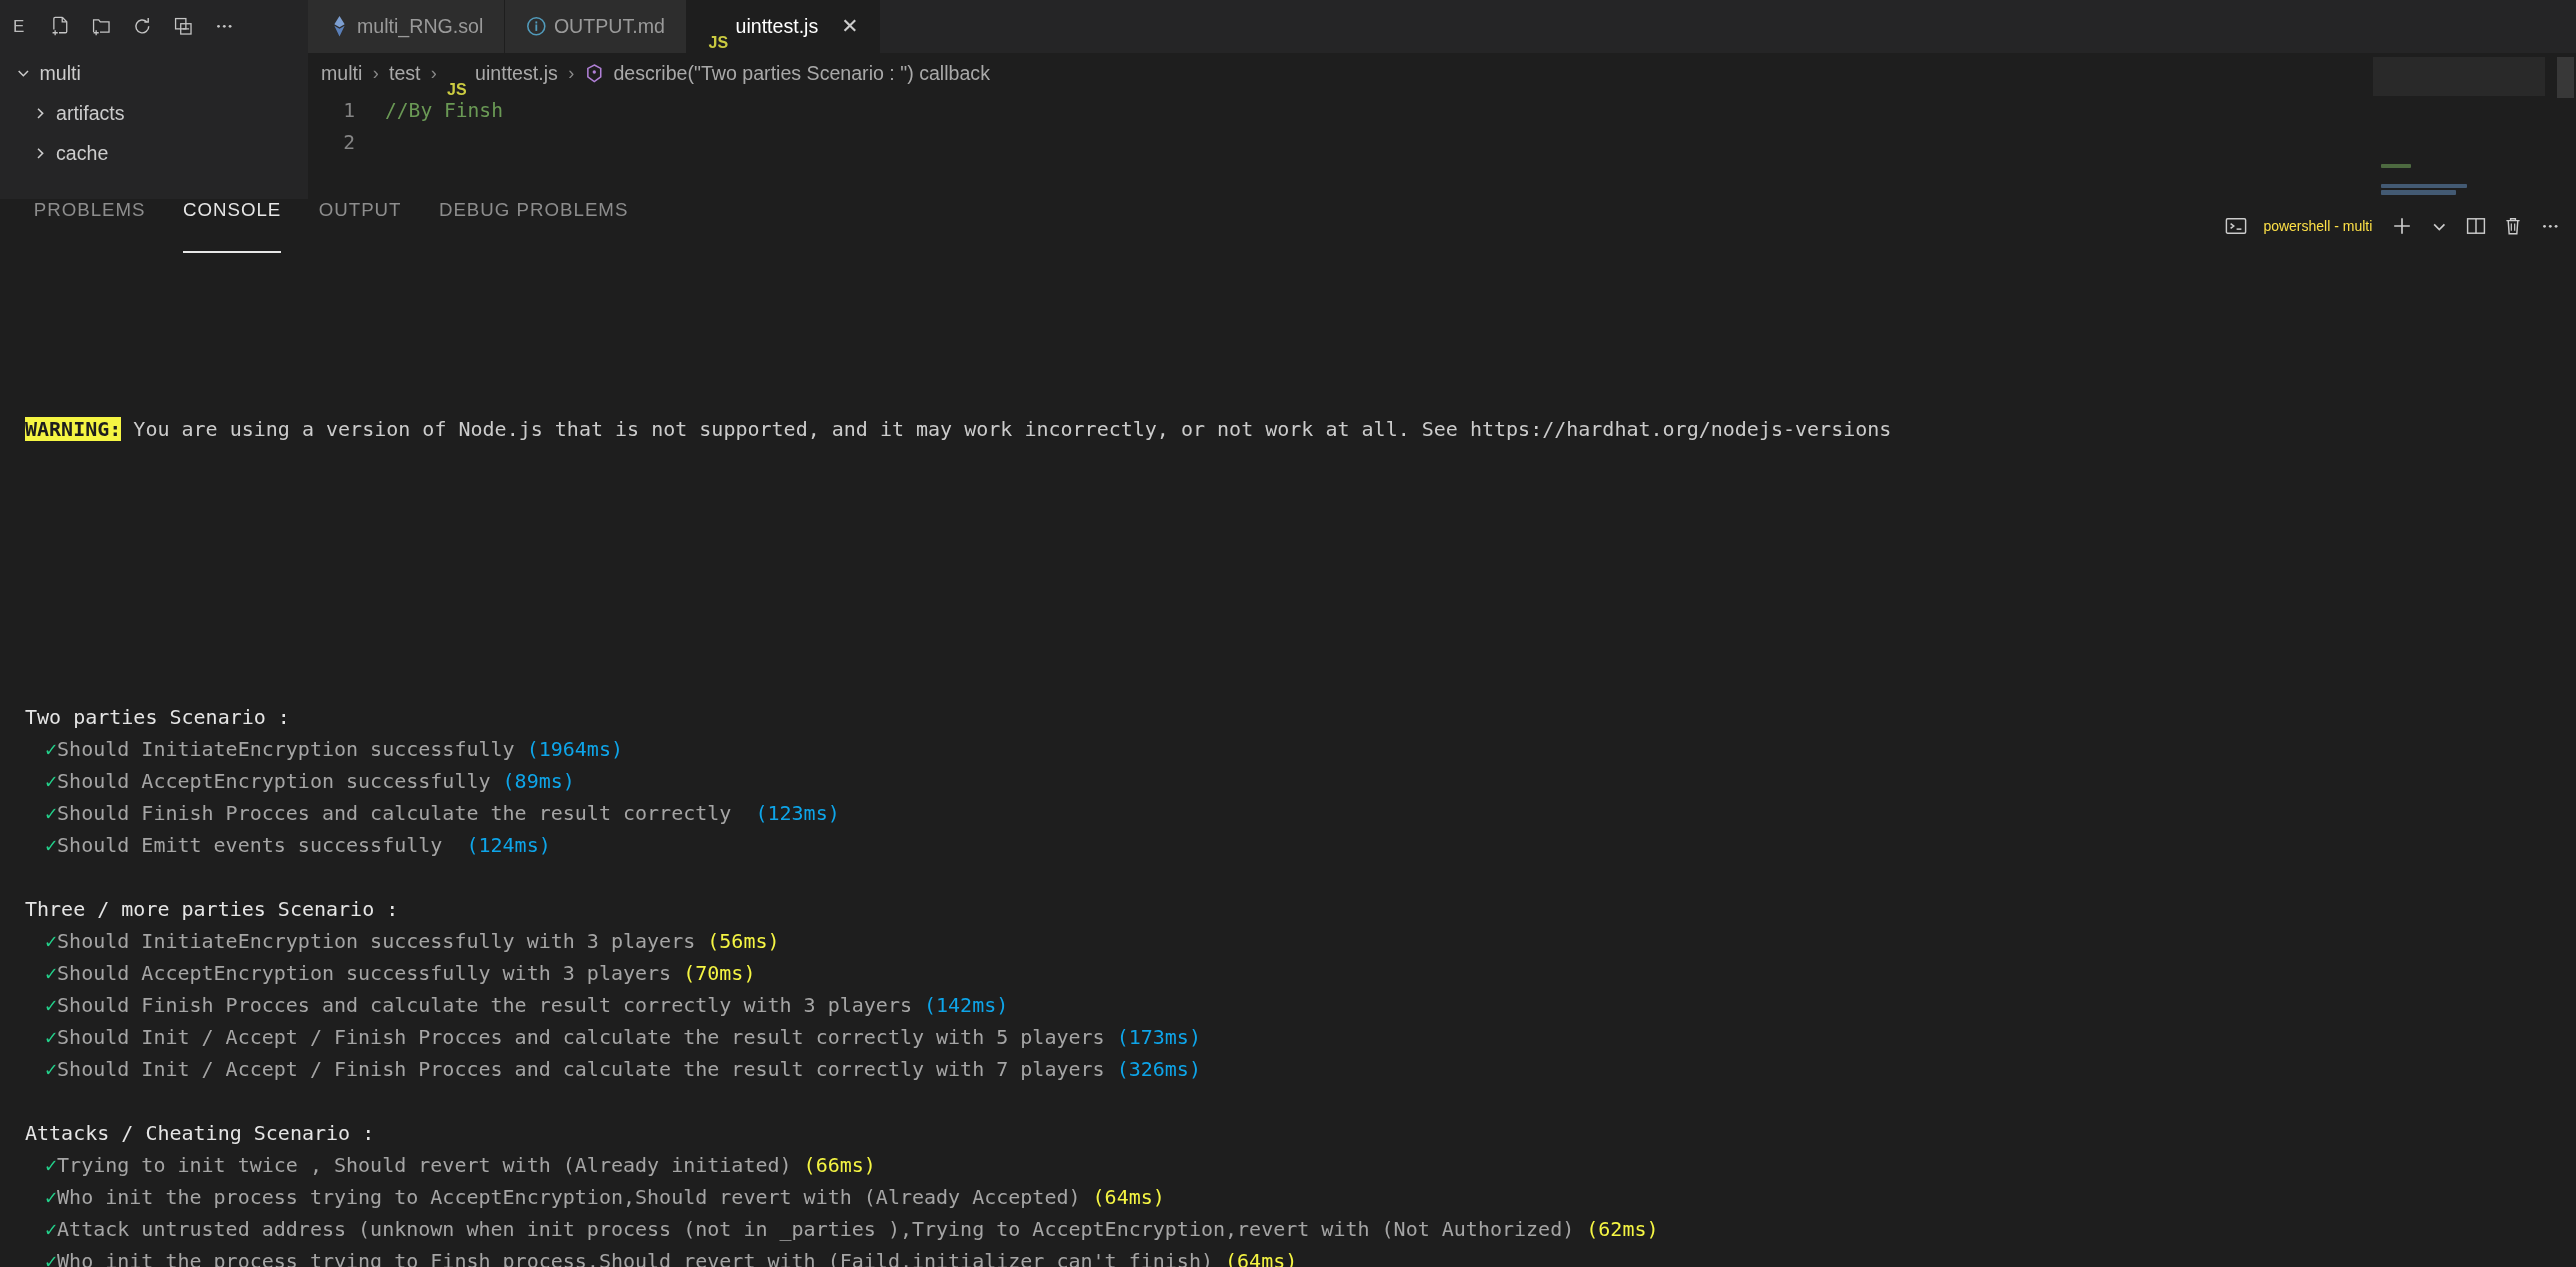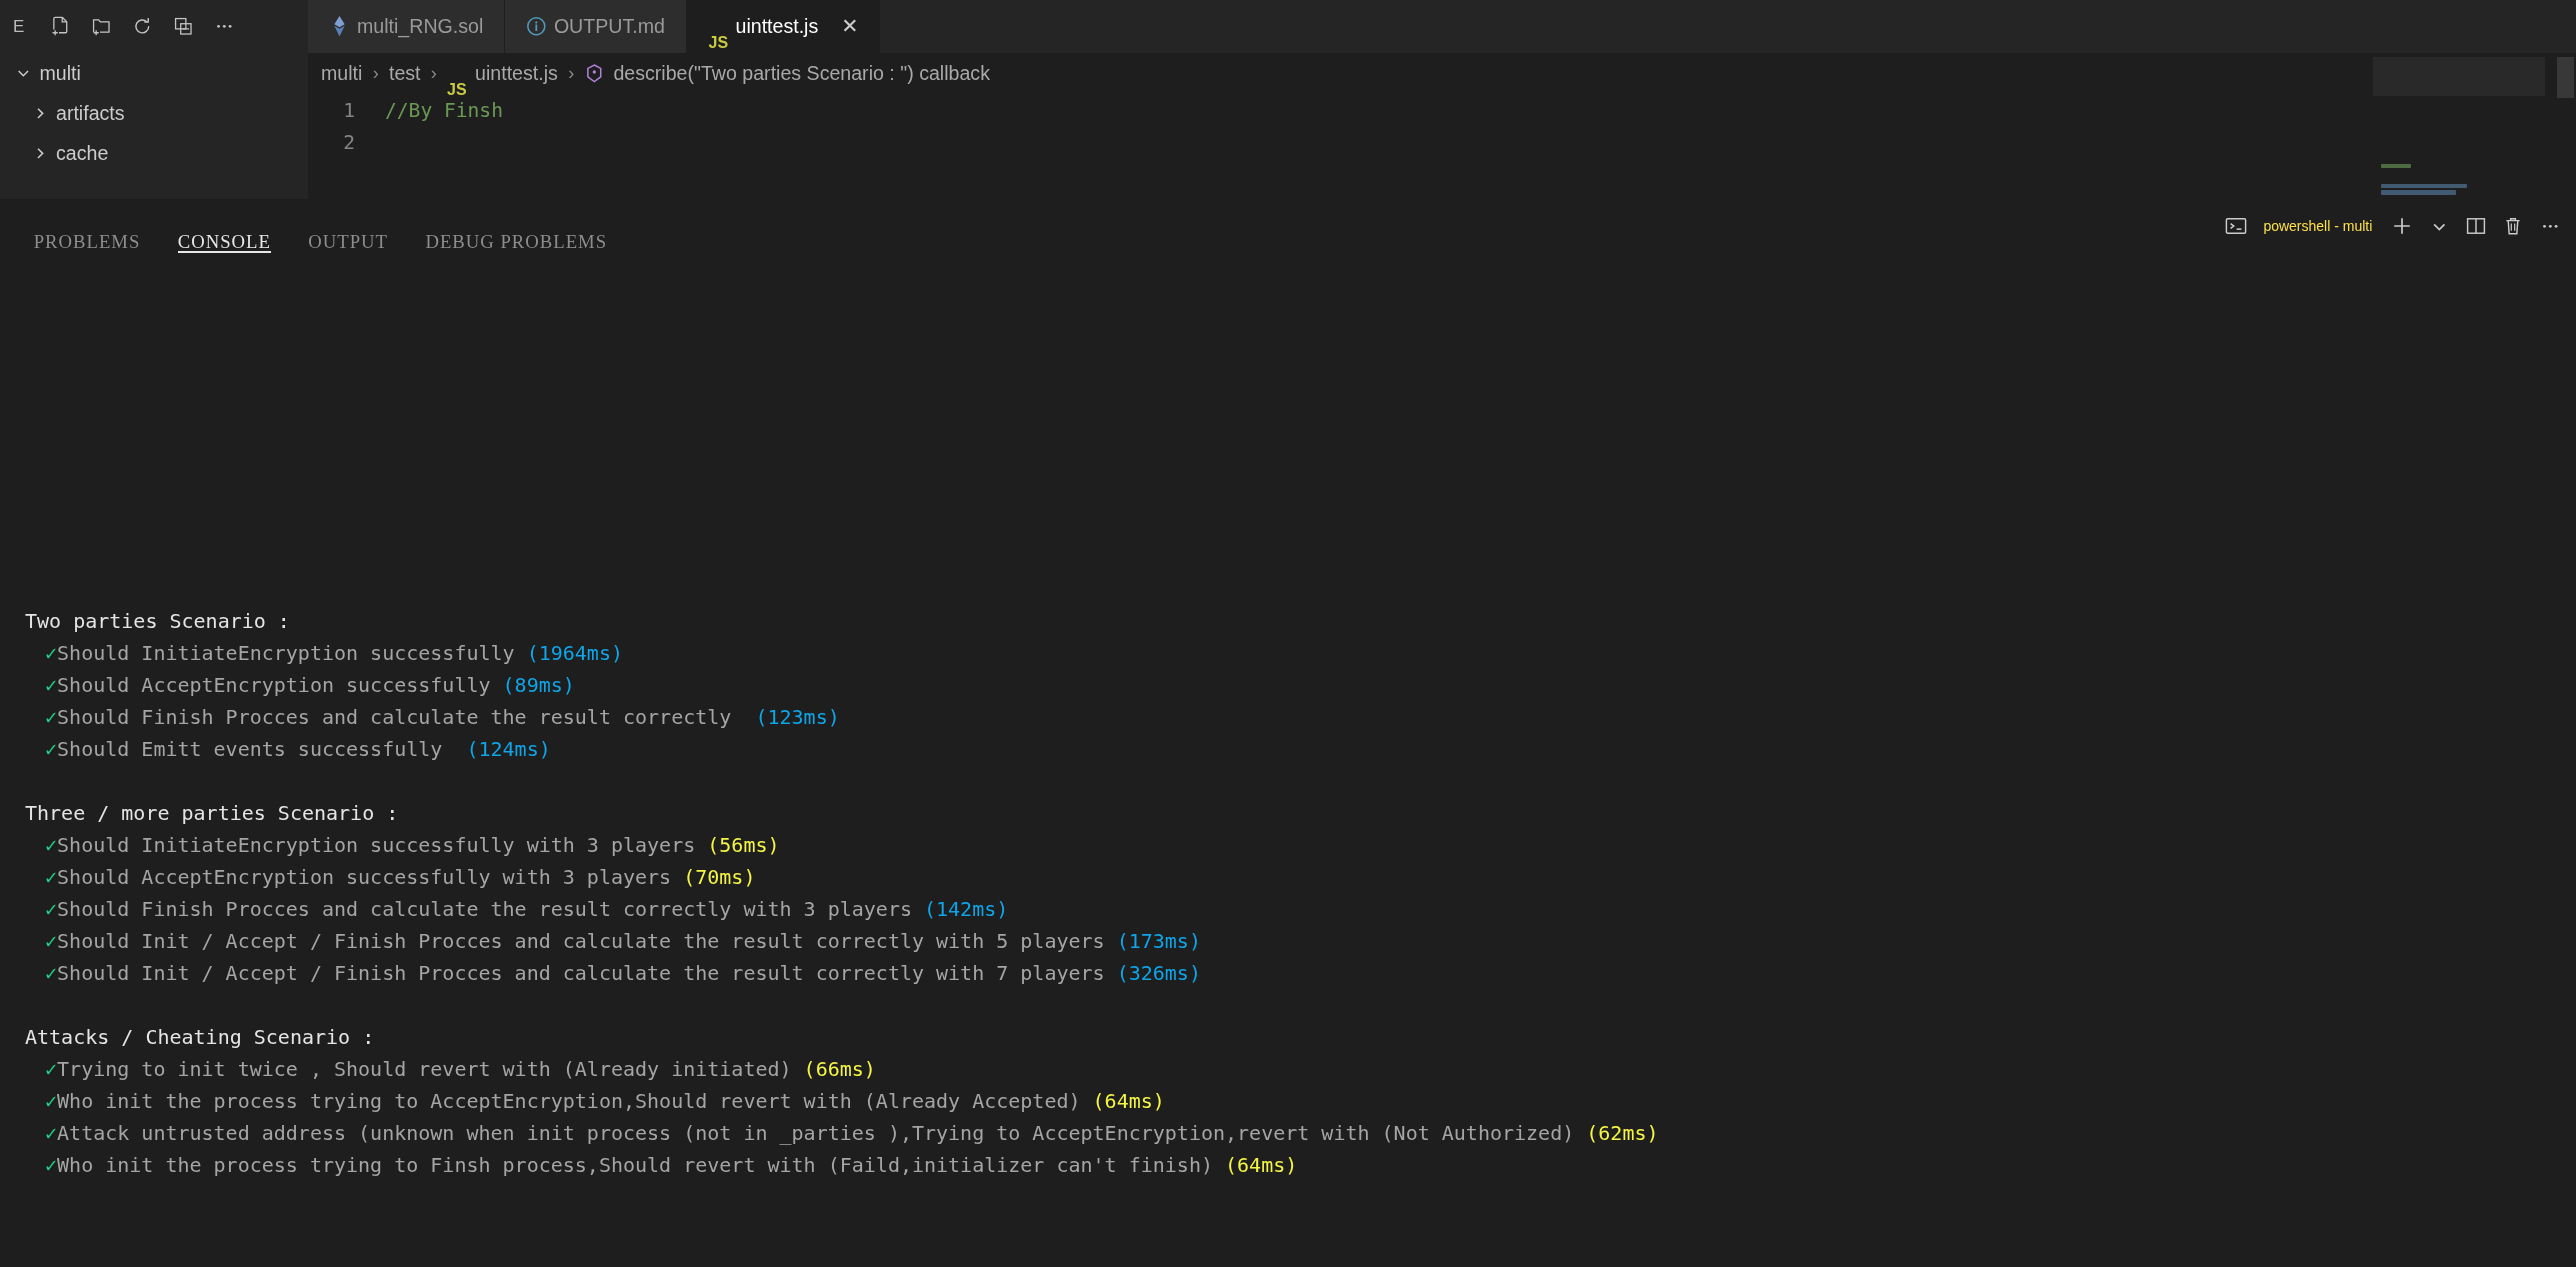--- a/index.html
+++ b/index.html
@@ -84,22 +84,22 @@
   .panel {
     position: absolute; left: 0; top: 199px; width: 2576px; height: 1069px;
     background: #1e1e1e;
   }
   .panel-tabs {
     height: 54px; display: flex; align-items: center;
     padding-left: 15px; gap: 0; position: relative;
   }
   .ptab {
     color: #8d8d8d; font-size: 18.7px; letter-spacing: 1px;
-    padding: 0 18.7px; height: 54px; display: flex; align-items: flex-end;
-    position: relative; cursor: pointer; white-space: nowrap; font-family: Liberation Serif, serif;
+    padding: 0 18.7px; height: 54px; display: flex; align-items: flex-start;
+    position: relative; cursor: pointer; white-space: nowrap;
   }
   .ptab.active { color: #e7e7e7; }
   .ptab.active::after {
     content: ""; position: absolute; left: 18.7px; right: 18.7px; bottom: 0;
     height: 1.9px; background: #e7e7e7;
   }
   .panel-actions {
     position: absolute; right: 0; top: 0; height: 54px;
     display: flex; align-items: center; gap: 0; padding-right: 7.5px;
   }
@@ -350,18 +350,19 @@
             <circle cx="3.5" cy="8" r="1.1" fill="#cccccc"></circle>
             <circle cx="8" cy="8" r="1.1" fill="#cccccc"></circle>
             <circle cx="12.5" cy="8" r="1.1" fill="#cccccc"></circle>
           </svg>
       </span>
     </div>
   </div>
 
   <div class="term">
     <div class="blank"></div>
+    <div class="trow"><span class="warn-k">WARNING:</span><span> You are using a version of Node.js that is not supported, and it may work incorrectly, or not work at all. See https://hardhat.org/nodejs-versions</span></div>
     <div class="blank"></div>
     <div class="blank"></div>
     <div id="test-output"><div class="trow"><span class="hdr">Two parties Scenario :</span></div><div class="trow" style="padding-left: 45px;"><span class="tick">✓</span><span class="desc">Should InitiateEncryption successfully </span><span class="ms-red">(1964ms)</span></div><div class="trow" style="padding-left: 45px;"><span class="tick">✓</span><span class="desc">Should AcceptEncryption successfully </span><span class="ms-red">(89ms)</span></div><div class="trow" style="padding-left: 45px;"><span class="tick">✓</span><span class="desc">Should Finish Procces and calculate the result correctly  </span><span class="ms-red">(123ms)</span></div><div class="trow" style="padding-left: 45px;"><span class="tick">✓</span><span class="desc">Should Emitt events successfully  </span><span class="ms-red">(124ms)</span></div><div class="blank"></div><div class="trow"><span class="hdr">Three / more parties Scenario :</span></div><div class="trow" style="padding-left: 45px;"><span class="tick">✓</span><span class="desc">Should InitiateEncryption successfully with 3 players </span><span class="ms-yellow">(56ms)</span></div><div class="trow" style="padding-left: 45px;"><span class="tick">✓</span><span class="desc">Should AcceptEncryption successfully with 3 players </span><span class="ms-yellow">(70ms)</span></div><div class="trow" style="padding-left: 45px;"><span class="tick">✓</span><span class="desc">Should Finish Procces and calculate the result correctly with 3 players </span><span class="ms-red">(142ms)</span></div><div class="trow" style="padding-left: 45px;"><span class="tick">✓</span><span class="desc">Should Init / Accept / Finish Procces and calculate the result correctly with 5 players </span><span class="ms-red">(173ms)</span></div><div class="trow" style="padding-left: 45px;"><span class="tick">✓</span><span class="desc">Should Init / Accept / Finish Procces and calculate the result correctly with 7 players </span><span class="ms-red">(326ms)</span></div><div class="blank"></div><div class="trow"><span class="hdr">Attacks / Cheating Scenario :</span></div><div class="trow" style="padding-left: 45px;"><span class="tick">✓</span><span class="desc">Trying to init twice , Should revert with (Already initiated) </span><span class="ms-yellow">(66ms)</span></div><div class="trow" style="padding-left: 45px;"><span class="tick">✓</span><span class="desc">Who init the process trying to AcceptEncryption,Should revert with (Already Accepted) </span><span class="ms-yellow">(64ms)</span></div><div class="trow" style="padding-left: 45px;"><span class="tick">✓</span><span class="desc">Attack untrusted address (unknown when init process (not in _parties ),Trying to AcceptEncryption,revert with (Not Authorized) </span><span class="ms-yellow">(62ms)</span></div><div class="trow" style="padding-left: 45px;"><span class="tick">✓</span><span class="desc">Who init the process trying to Finsh process,Should revert with (Faild,initializer can't finish) </span><span class="ms-yellow">(64ms)</span></div></div>
   </div>
 </div>
 
 
 </body></html>

